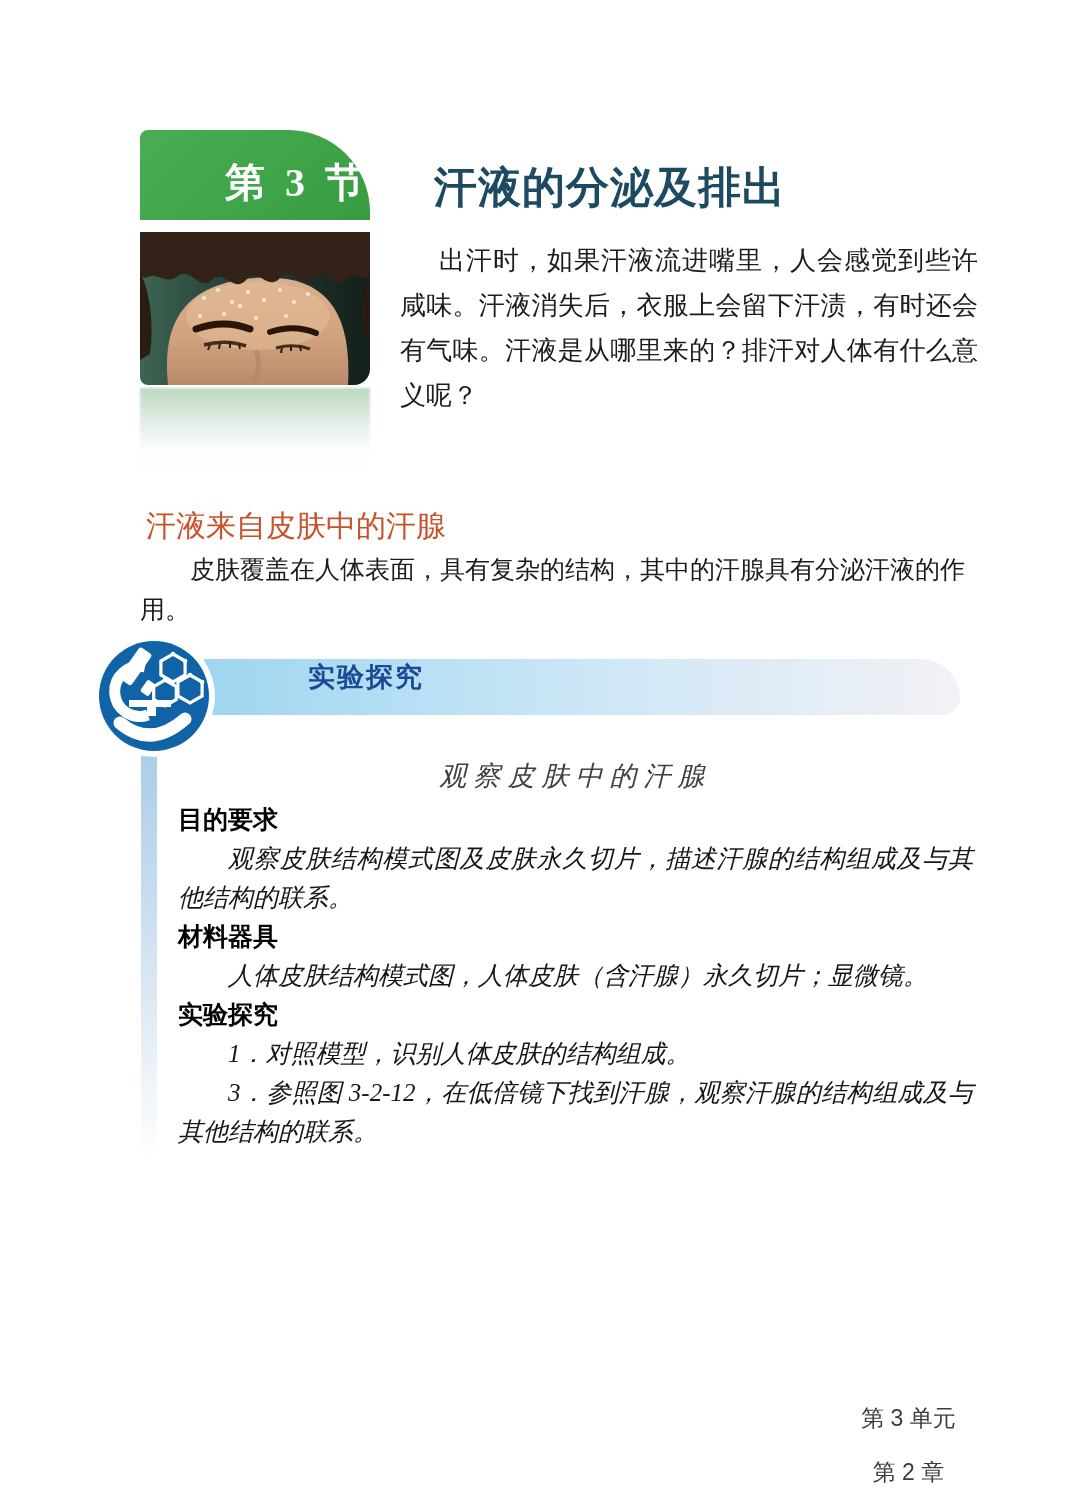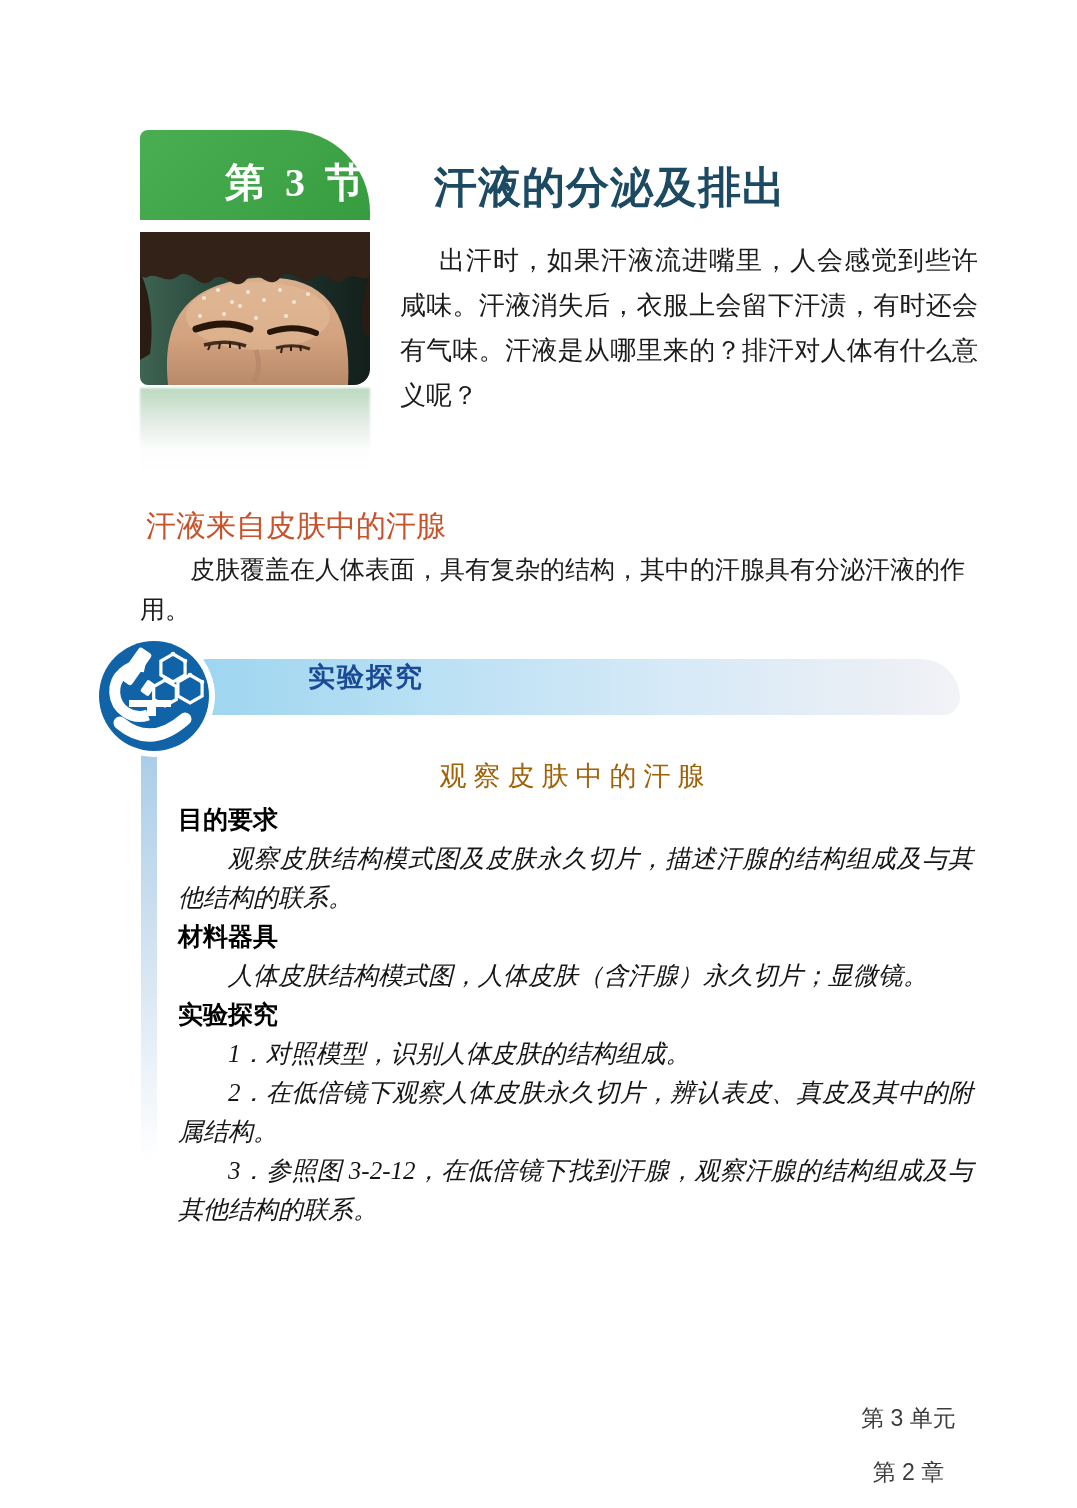--- a/index.html
+++ b/index.html
@@ -92,21 +92,21 @@
   .icon-circle svg{display:block;width:110px;height:110px;}
   .left-bar{
     left:141px;top:748px;width:16px;height:412px;
     background:linear-gradient(to bottom,#a9cde8 0%,#c6dcee 35%,#e0ebf5 65%,rgba(255,255,255,0) 100%);
   }
 
   
   .xbox{left:178px;top:752px;width:795px;}
   .xbox .box-title{
     text-align:center;font-size:27px;line-height:48px;
-    letter-spacing:7px;color:#a16207;
+    letter-spacing:7px;color:#404040;font-style:italic;
   }
   .xbox .subhead{
     font-size:25px;line-height:39px;font-weight:bold;
     color:#000000;
     font-family:"Liberation Sans", sans-serif;
   }
   .xbox p{
     margin:0;font-size:25px;line-height:39px;
     color:#161616;text-indent:50px;text-align:justify;font-style:italic;
   }
@@ -216,21 +216,20 @@
   </div>
 
   <div class="abs xbox">
     <div class="box-title">观察皮肤中的汗腺</div>
     <div class="subhead">目的要求</div>
     <p>观察皮肤结构模式图及皮肤永久切片，描述汗腺的结构组成及与其他结构的联系。</p>
     <div class="subhead">材料器具</div>
     <p>人体皮肤结构模式图，人体皮肤（含汗腺）永久切片；显微镜。</p>
     <div class="subhead">实验探究</div>
     <p>1．对照模型，识别人体皮肤的结构组成。</p>
-    <p>2．在低倍镜下观察人体皮肤永久切片，辨认表皮、真皮及其中的附属结构。</p>
     <p>3．参照图 3-2-12，在低倍镜下找到汗腺，观察汗腺的结构组成及与其他结构的联系。</p>
   </div>
 
   <div class="abs footer">
     <span>第 3 单元</span>
     <span>第 2 章</span>
     <span>生物的排泄</span>
     <span class="pagenum">47</span>
   </div>
 

